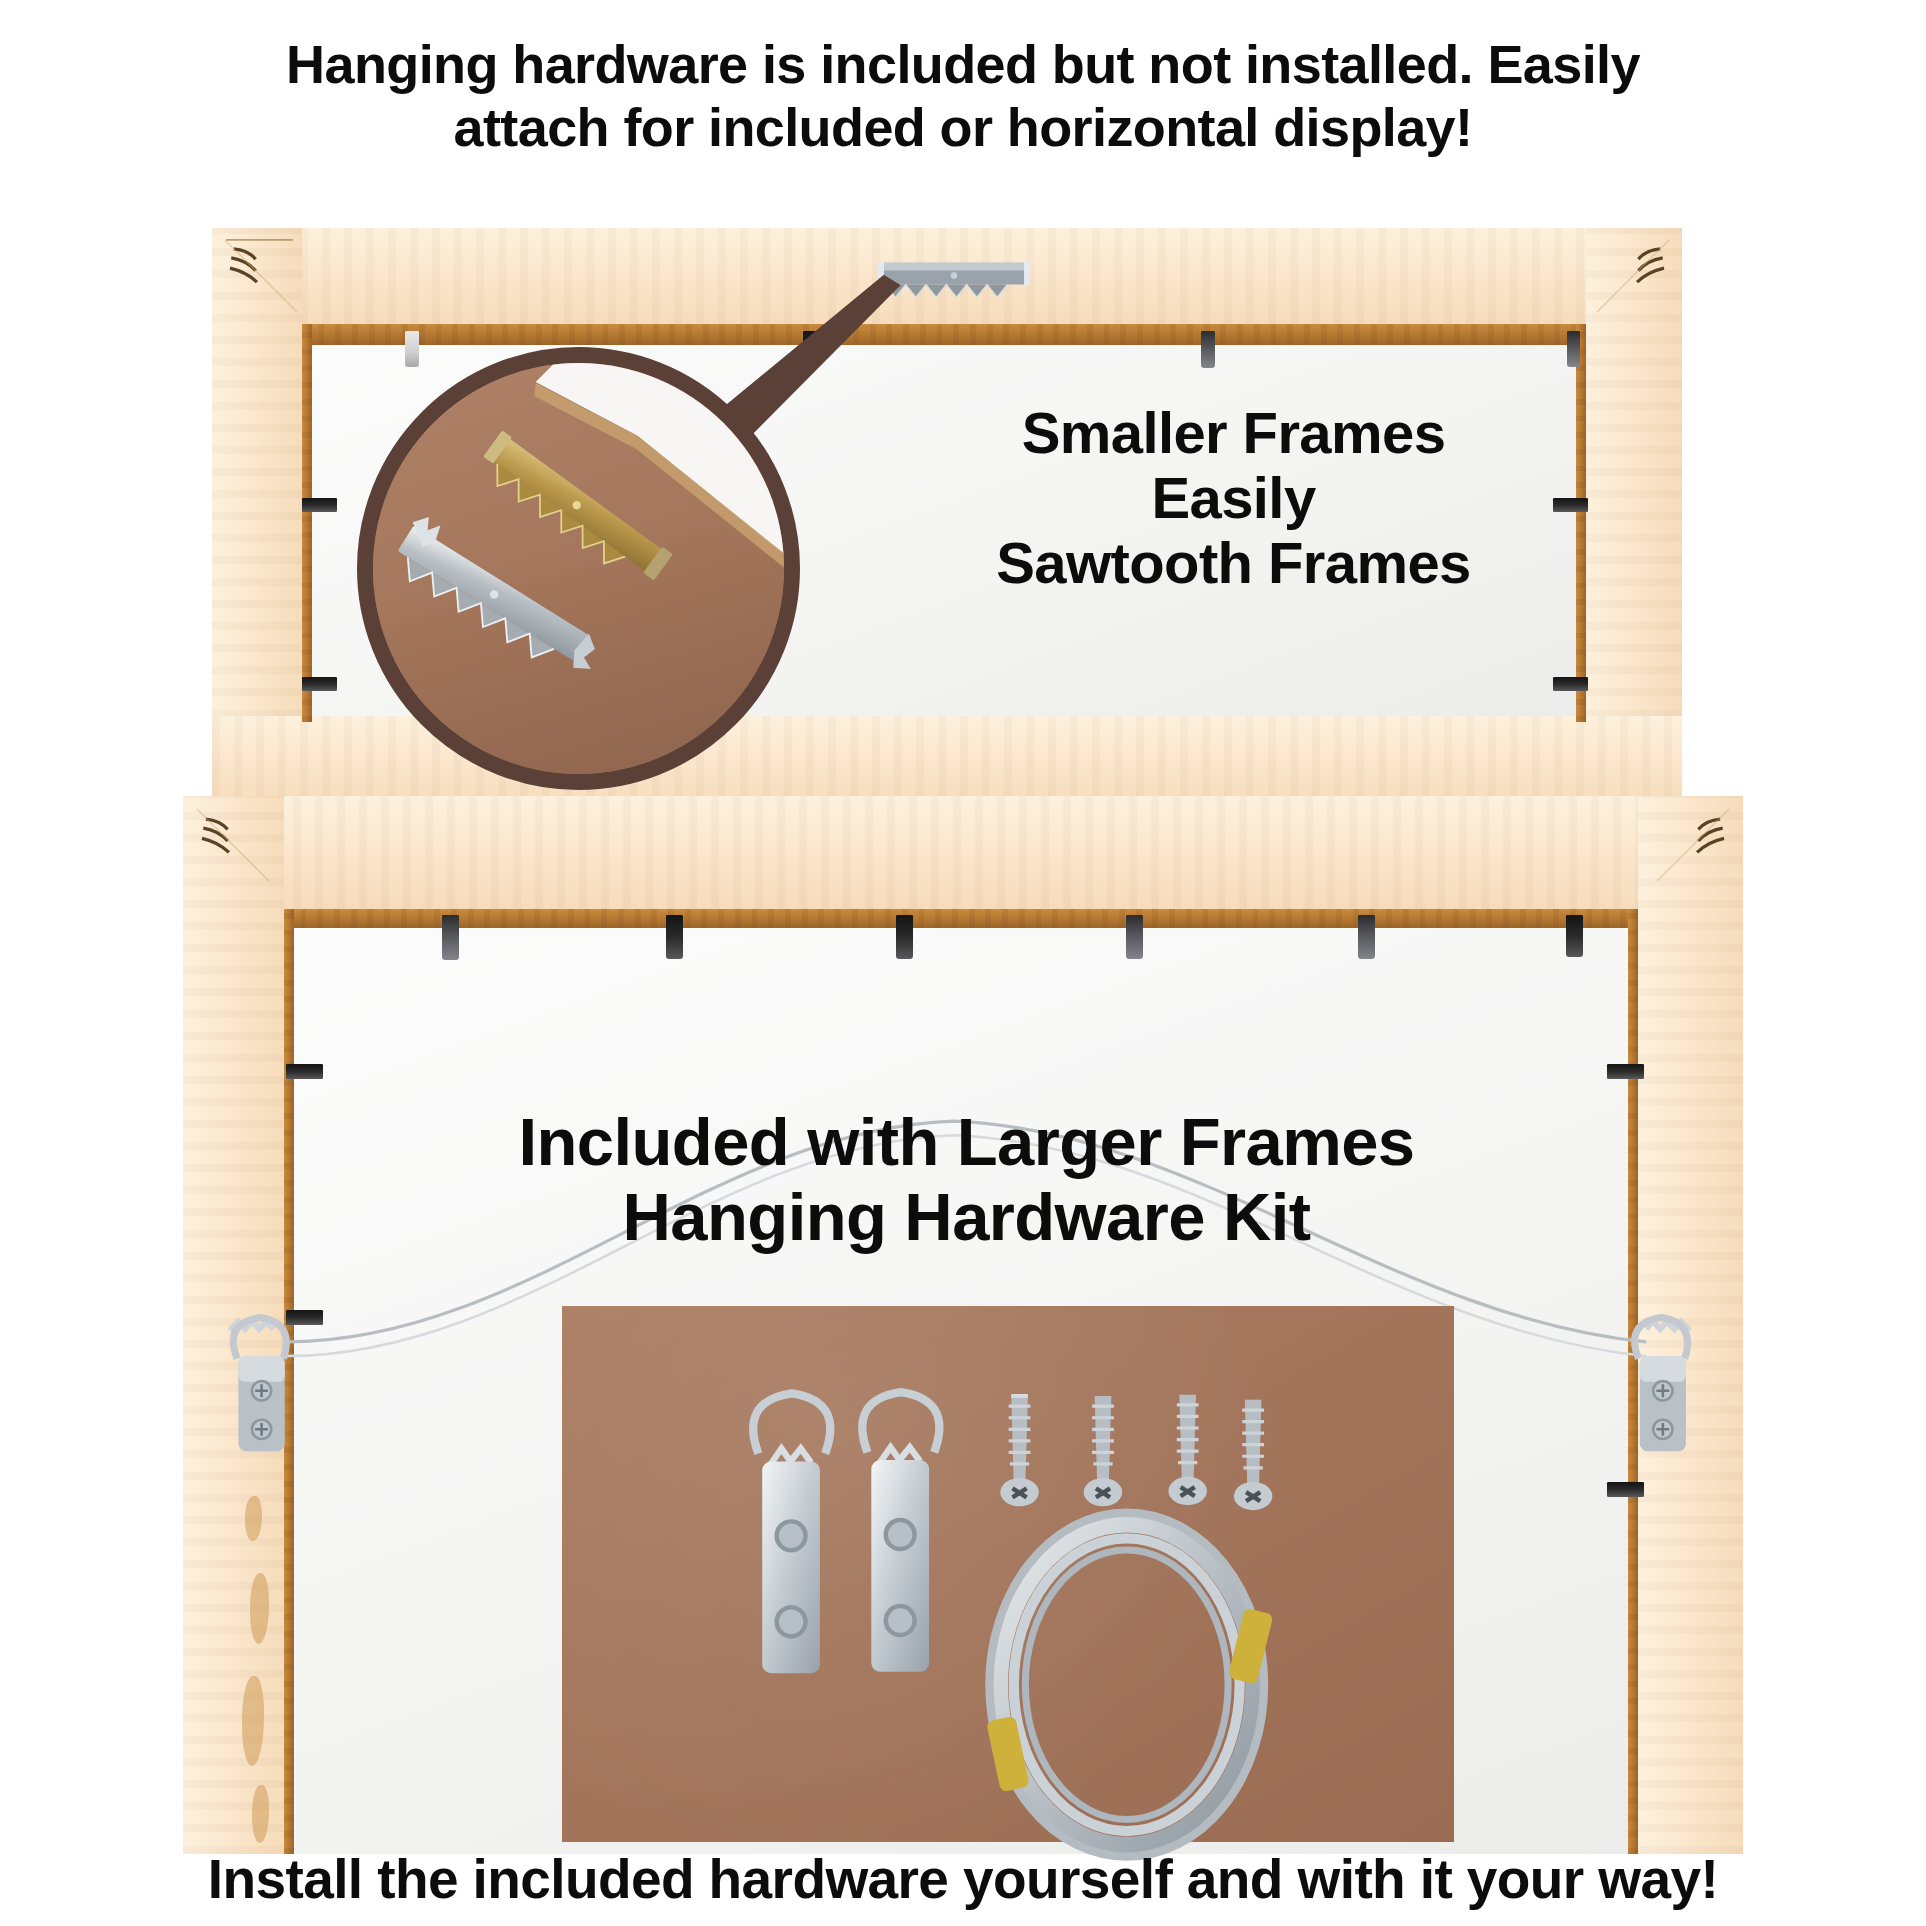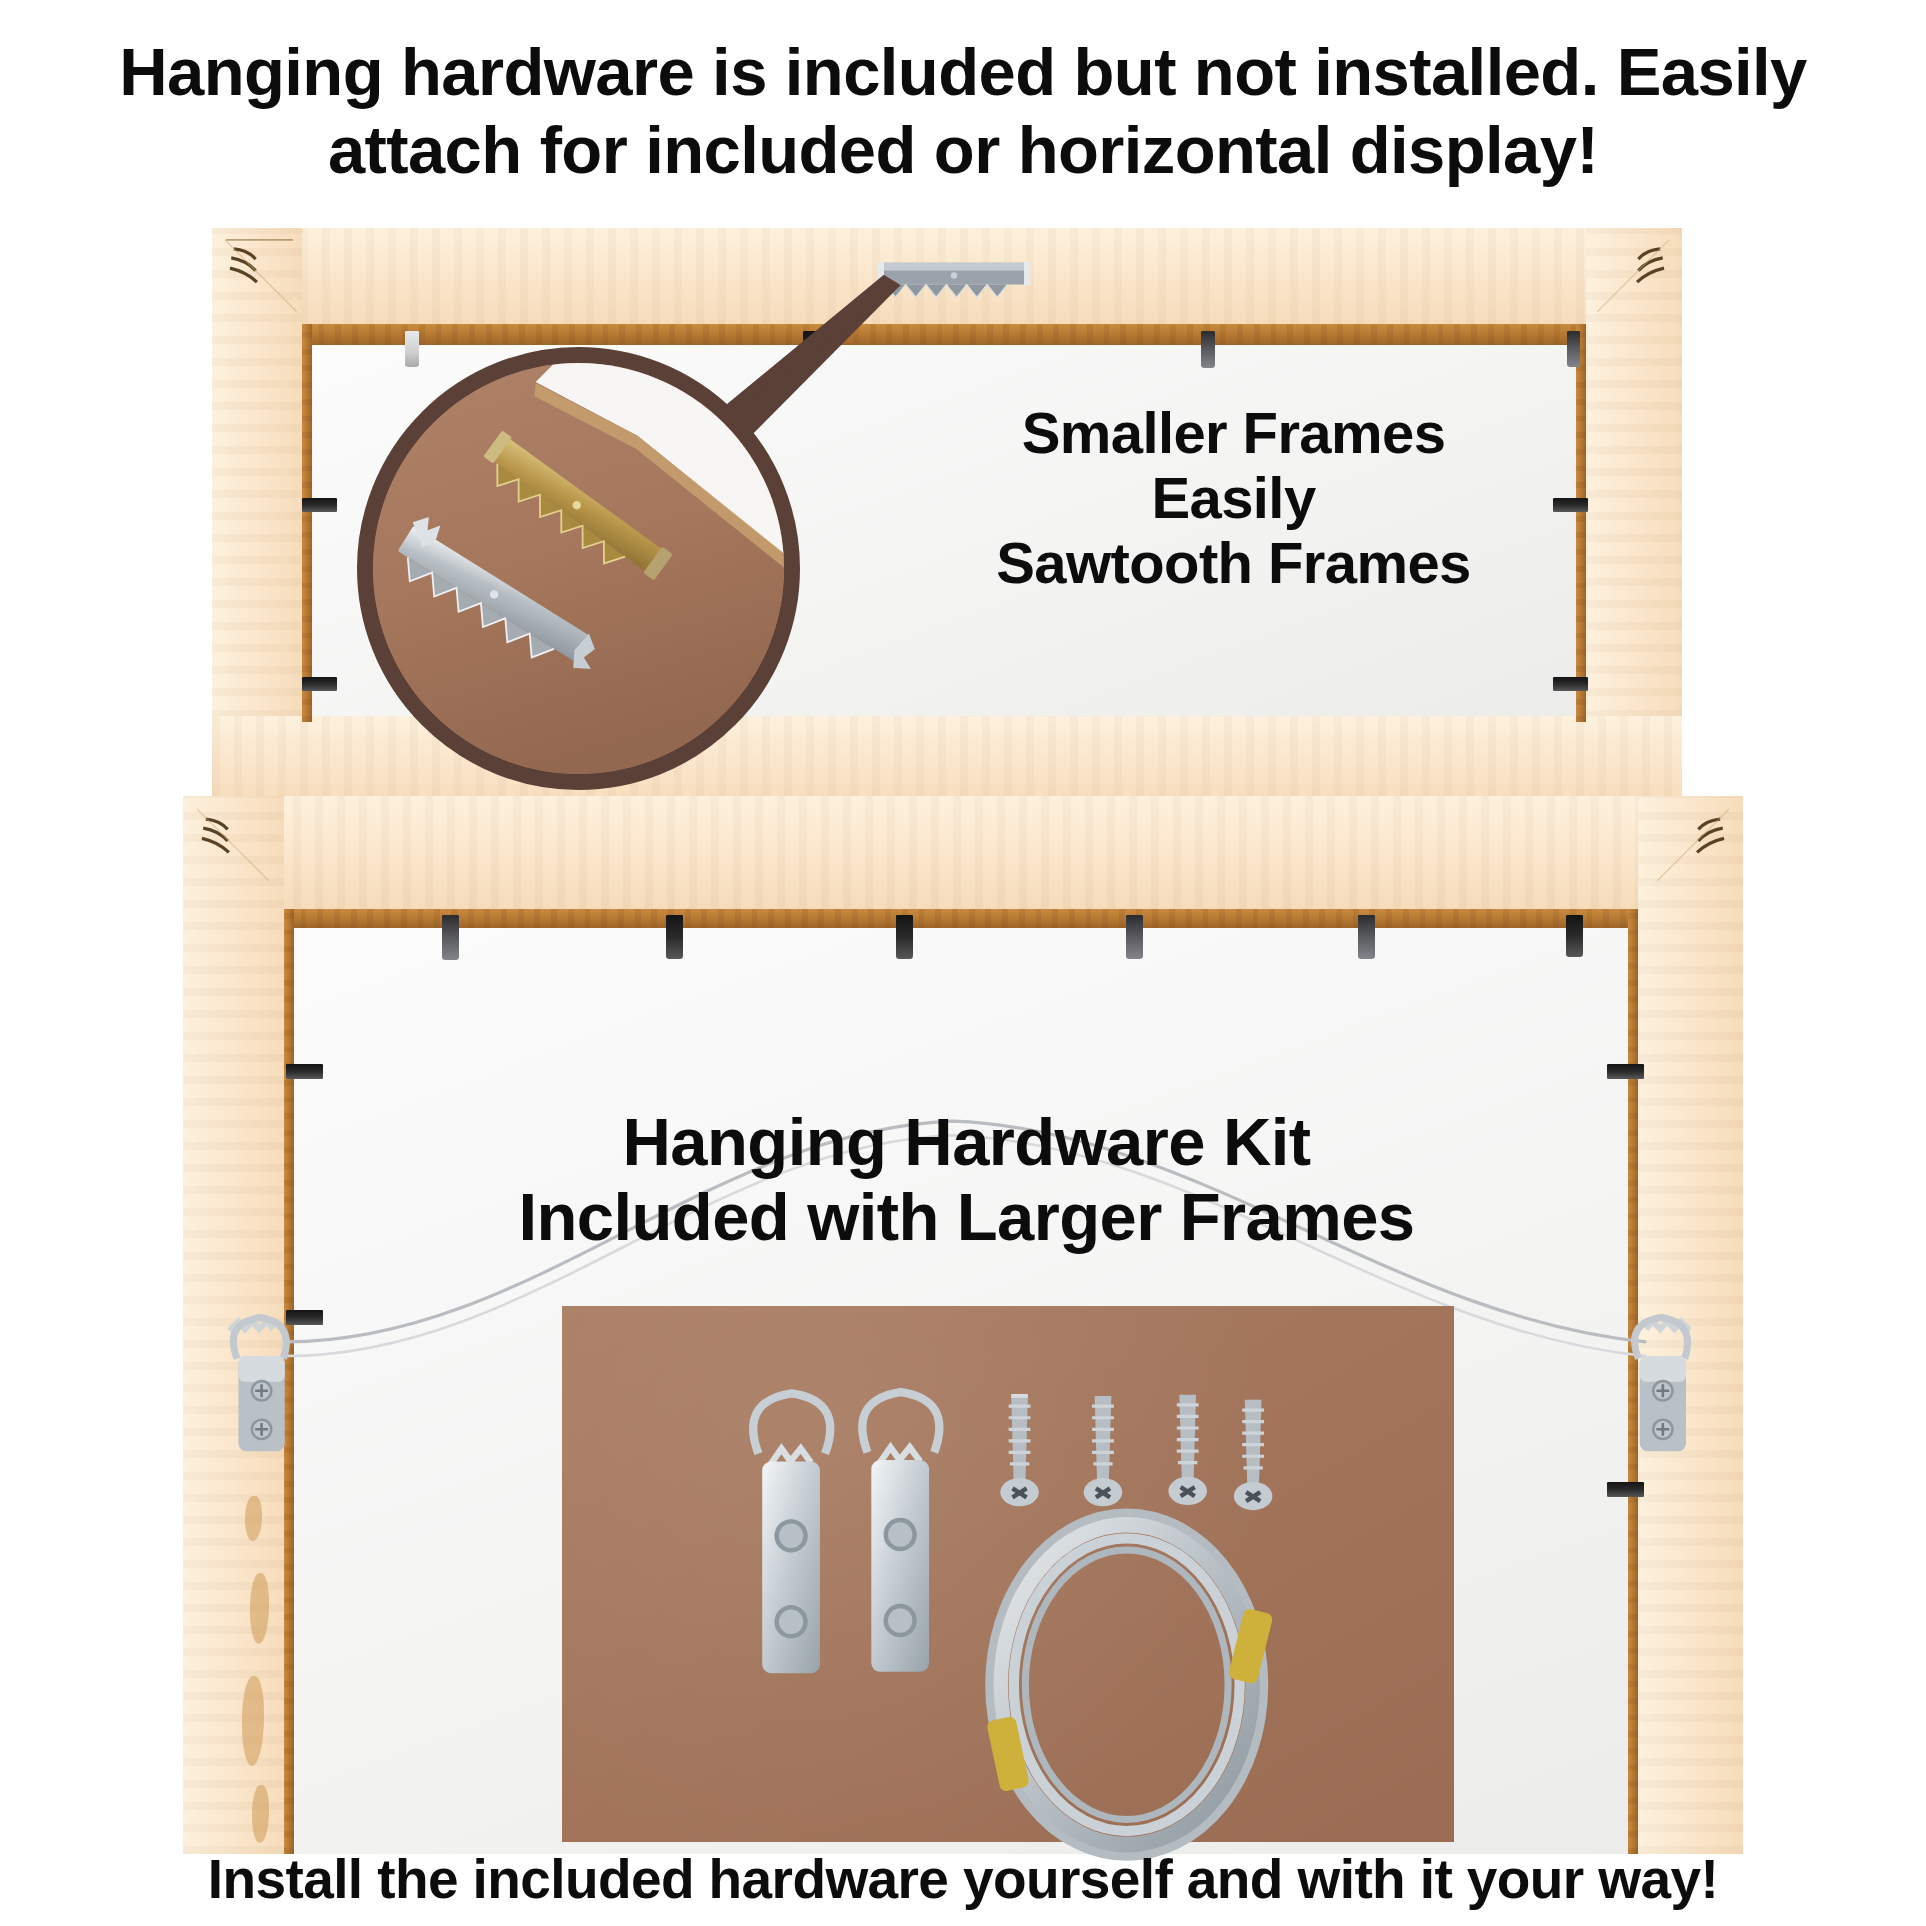--- a/index.html
+++ b/index.html
@@ -5,21 +5,21 @@
   html,body{margin:0;padding:0;background:#fff;}
   body{width:1926px;height:1926px;position:relative;overflow:hidden;
        font-family:"Liberation Sans","DejaVu Sans",sans-serif;}
 
   .stage{position:absolute;inset:0;background:#ffffff;}
 
   
   .headline{
     position:absolute;left:0;right:0;top:33px;
     text-align:center;color:#0c0c0c;
-    font-size:67px;font-weight:700;line-height:1.16;
+    font-size:54px;font-weight:700;line-height:1.16;
     letter-spacing:-0.6px;padding:0 96px;box-sizing:border-box;
   }
   .footline{
     position:absolute;left:0;right:0;top:1849px;
     text-align:center;color:#0c0c0c;
     font-size:55px;font-weight:700;line-height:1.1;
     letter-spacing:-0.6px;
   }
 
   
@@ -271,22 +271,22 @@
         <circle cx="54" cy="146" r="17" fill="#8e979e"></circle>
         <circle cx="54" cy="146" r="13" fill="#bfc8cf"></circle>
         <path d="M44 146 h20 M54 136 v20" stroke="#717a81" stroke-width="4"></path>
         <circle cx="54" cy="206" r="17" fill="#8e979e"></circle>
         <circle cx="54" cy="206" r="13" fill="#bfc8cf"></circle>
         <path d="M44 206 h20 M54 196 v20" stroke="#717a81" stroke-width="4"></path>
       </g>
     </svg>
 
     <div class="frame-text" id="large-frames-text" style="left:193px;top:308px;width:1181px;">
+      <div>Included with Larger Frames</div>
       <div>Hanging Hardware Kit</div>
-      <div>Included with Larger Frames</div>
     </div>
 
     <div class="kit-photo" style="left:379px;top:510px;width:892px;height:536px;">
       <svg viewBox="0 0 1390 835" style="width:100%;height:100%;">
         <defs>
           <linearGradient id="metal" x1="0" y1="0" x2="1" y2="1">
             <stop offset="0" stop-color="#f3f5f6"></stop>
             <stop offset="45%" stop-color="#c6ced4"></stop>
             <stop offset="100%" stop-color="#98a2a9"></stop>
           </linearGradient>

